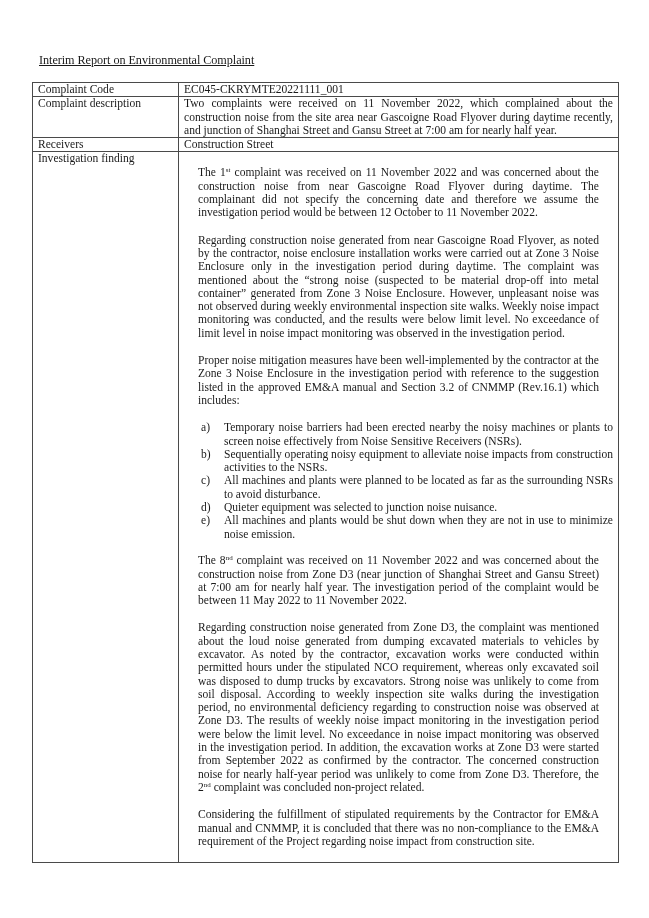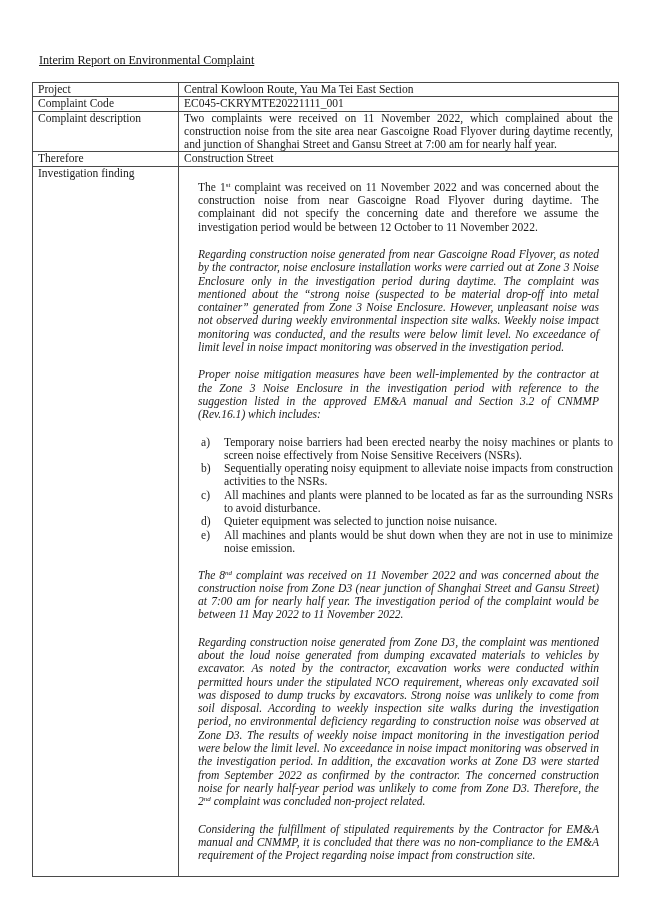--- a/index.html
+++ b/index.html
@@ -19,53 +19,49 @@
     font-size: 11.55px; line-height: 13.3px;
   }
   table.report td {
     border: 1px solid #4a4a4a;
     vertical-align: top;
     padding: 0 5px 0 5px;
   }
   td.label { width: 135px; padding-left: 6px; }
   td.value { text-align: justify; }
   td.value p { margin: 14px; text-align: justify; }
-  td.value p + p, td.value ol + p { margin-top: 13.3px; font-style: italic; }
+  td.value p + p, td.value ol + p { margin-top: 13.3px; }
   td.value ol {
     margin: 0; padding: 0; list-style: none;
   }
   td.value ol li {
     position: relative; padding-left: 40px; text-align: justify;
   }
   td.value ol li .marker {
     position: absolute; left: 17px; top: 0;
   }
   sup { font-size: 7px; line-height: 0; vertical-align: 4px; }
 </style>
 </head>
 <body>
 
 <div class="title">Interim Report on Environmental Complaint</div>
 
 <table class="report">
   <tbody>
-      <tr>
-    <td class="label">Project</td>
-    <td class="value">Central Kowloon Route, Yau Ma Tei East Section</td>
-  </tr>
   <tr>
     <td class="label">Complaint Code</td>
     <td class="value">EC045-CKRYMTE20221111_001</td>
   </tr>
   <tr>
     <td class="label">Complaint description</td>
     <td class="value">Two complaints were received on 11 November 2022, which complained about the construction noise from the site area near Gascoigne Road Flyover during daytime recently, and junction of Shanghai Street and Gansu Street at 7:00 am for nearly half year.</td>
   </tr>
   <tr>
-    <td class="label">Therefore</td>
+    <td class="label">Receivers</td>
     <td class="value">Construction Street</td>
   </tr>
   <tr>
     <td class="label">Investigation finding</td>
     <td class="value finding">
       <p><span>The 1</span><sup>st</sup><span> complaint was received on 11 November 2022 and was concerned about the construction noise from near Gascoigne Road Flyover during daytime. The complainant did not specify the concerning date and therefore we assume the investigation period would be between 12 October to 11 November 2022.</span></p>
       <p>Regarding construction noise generated from near Gascoigne Road Flyover, as noted by the contractor, noise enclosure installation works were carried out at Zone 3 Noise Enclosure only in the investigation period during daytime. The complaint was mentioned about the “strong noise (suspected to be material drop-off into metal container” generated from Zone 3 Noise Enclosure. However, unpleasant noise was not observed during weekly environmental inspection site walks. Weekly noise impact monitoring was conducted, and the results were below limit level. No exceedance of limit level in noise impact monitoring was observed in the investigation period.</p>
       <p>Proper noise mitigation measures have been well-implemented by the contractor at the Zone 3 Noise Enclosure in the investigation period with reference to the suggestion listed in the approved EM&amp;A manual and Section 3.2 of CNMMP (Rev.16.1) which includes:</p>
       <ol>
         <li><span class="marker">a)</span><span>Temporary noise barriers had been erected nearby the noisy machines or plants to screen noise effectively from Noise Sensitive Receivers (NSRs).</span></li>

